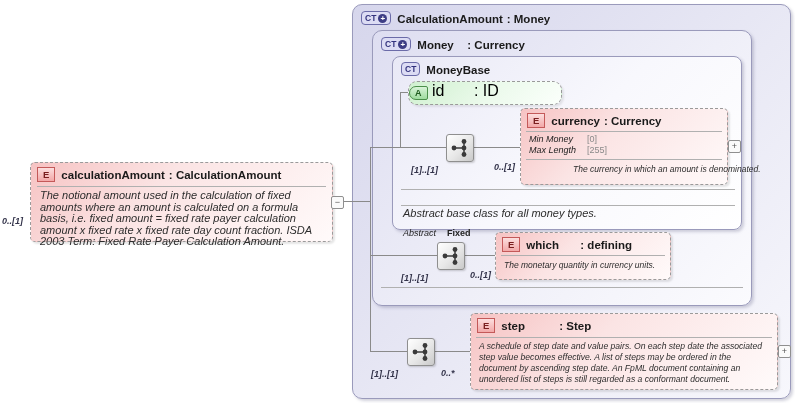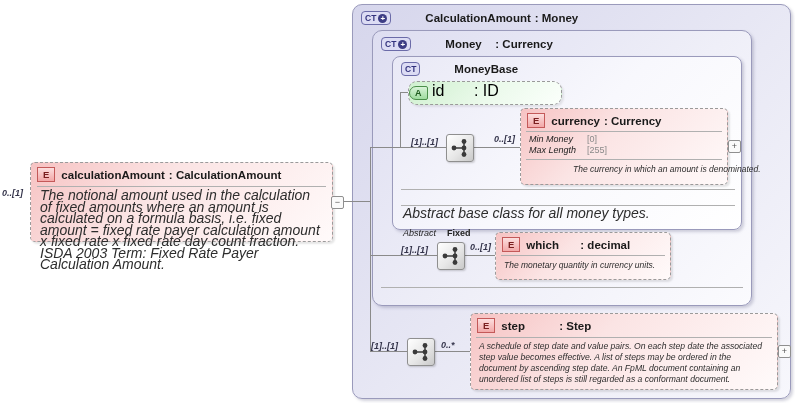--- a/index.html
+++ b/index.html
@@ -4,21 +4,21 @@
 <style>
   html,body{margin:0;padding:0;background:#fff;}
   .canvas{position:relative;width:795px;height:403px;background:#fff;
           font-family:"Liberation Sans","DejaVu Sans",sans-serif;overflow:hidden;}
   
   .cbox{position:absolute;border:1px solid #9a9abb;border-radius:10px;
         box-shadow:2px 2px 3px rgba(80,80,120,.25);}
   .cbox.l1{background:linear-gradient(135deg,#d6d6ec 0%,#e9e9f5 55%,#f7f7fc 100%);}
   .cbox.l2{background:linear-gradient(135deg,#dedef1 0%,#efeff8 55%,#fbfbfe 100%);}
   .cbox.l3{background:linear-gradient(135deg,#e9e9f6 0%,#f8f8fd 50%,#ffffff 100%);border-radius:8px;}
-  .hdr{position:absolute;left:8px;top:6px;display:flex;align-items:center;white-space:nowrap;gap:28px;}
+  .hdr{position:absolute;left:8px;top:6px;display:flex;align-items:flex-end;white-space:nowrap;}
   .title{font-size:11.5px;font-weight:bold;color:#1a1a1a;margin-left:6px;display:flex;}
   .nm{display:inline-block;}
   .tp{display:inline-block;}
   .w50{min-width:50px;} .w44{min-width:42px;} .w52{min-width:54px;} .w56{min-width:58px;}
   
   .badge-ct{display:inline-flex;align-items:center;background:#dcdcf4;border:1.5px solid #6b6ba8;
             border-radius:4px;padding:0px 3px;font-size:8.5px;font-weight:bold;color:#32327d;height:12px;}
   .plusc{display:inline-block;width:9px;height:9px;margin-left:2px;border-radius:50%;
          background:#3d3d85;color:#fff;font-size:8px;line-height:9px;text-align:center;font-weight:bold;}
   .badge-e{display:inline-block;background:linear-gradient(#fcdede,#f2a8a8);border:1px solid #c45959;
@@ -29,30 +29,30 @@
   
   .ebox{position:absolute;border:1px dashed #9a9a9a;border-radius:5px;
         background:linear-gradient(135deg,#f6c3c3 0%,#fbe4e4 40%,#fffafa 100%);
         box-shadow:2px 2px 2px rgba(0,0,0,.10);}
   .ebox .ehdr{position:absolute;left:6px;top:4px;display:flex;align-items:center;white-space:nowrap;}
   .ebox .etitle{font-size:11.5px;font-weight:bold;color:#1a1a1a;margin-left:6px;display:flex;}
   .abox{position:absolute;border:1px dashed #9a9a9a;border-radius:9px;
         background:linear-gradient(135deg,#cff0cf 0%,#ecfaec 55%,#fbfffb 100%);
         box-shadow:2px 2px 2px rgba(0,0,0,.08);}
   .sep{position:absolute;height:0;border-top:1px solid #b0b0b0;}
-  .ann{position:absolute;font-size:14px;font-style:italic;color:#2d2d2d;line-height:11.5px;}
+  .ann{position:absolute;font-size:11px;font-style:italic;color:#2d2d2d;line-height:11.5px;}
   .ann1{white-space:nowrap;font-size:8.5px;}
   .facet{position:absolute;font-size:9px;white-space:nowrap;}
   .facet .fl{font-style:italic;color:#222;display:inline-block;}
   .facet .fv{color:#8a8a8a;}
   .fw60 .fl{min-width:58px;}
   .fw44 .fl{min-width:44px;margin-top:36px;}
   .bold{font-weight:bold;color:#222;}
   
-  .card{position:absolute;font-size:9px;font-weight:bold;font-style:italic;color:#33334a;white-space:nowrap;}
+  .card{position:absolute;font-size:9px;font-weight:bold;font-style:italic;color:#33334a;white-space:nowrap;margin-top:28px;}
   
   .hline,.vline{position:absolute;background:#8a8a8a;z-index:4;}
   .hline{height:1px;} .vline{width:1px;}
   
   .seq{position:absolute;width:26px;height:26px;border:1px solid #8f8f8f;border-radius:3px;
        background:linear-gradient(135deg,#ffffff 0%,#e7e7e7 55%,#c9c9c9 100%);
        box-shadow:1px 1px 2px rgba(0,0,0,.18);z-index:5;}
   
   .pm{position:absolute;width:11px;height:11px;background:#fafafa;border:1px solid #8f8f8f;
       font-size:9px;line-height:10px;text-align:center;color:#555;z-index:6;border-radius:2px;}
@@ -195,21 +195,21 @@
     <div class="sep" style="left:5px;right:5px;top:50px;"></div>
     <div class="ann ann1" style="left:8px;top:55px;margin-left:44px;">The currency in which an amount is denominated.</div>
   </div>
   <div class="pm" style="left:728px;top:140px;">+</div>
 
   <div class="ebox" style="left:495px;top:232px;width:174px;height:46px;">
     <div class="ehdr">
       <span class="badge-e">E</span>
       <span class="etitle">
           <span class="nm w52">which</span>
-          <span class="tp">: decimal</span>
+          <span class="tp">: defining</span>
         </span>
     </div>
     <div class="sep" style="left:5px;right:5px;top:22px;"></div>
     <div class="ann ann1" style="left:8px;top:27px;">The monetary quantity in currency units.</div>
   </div>
 
   <div class="ebox" style="left:470px;top:313px;width:306px;height:75px;">
     <div class="ehdr">
       <span class="badge-e">E</span>
       <span class="etitle">

